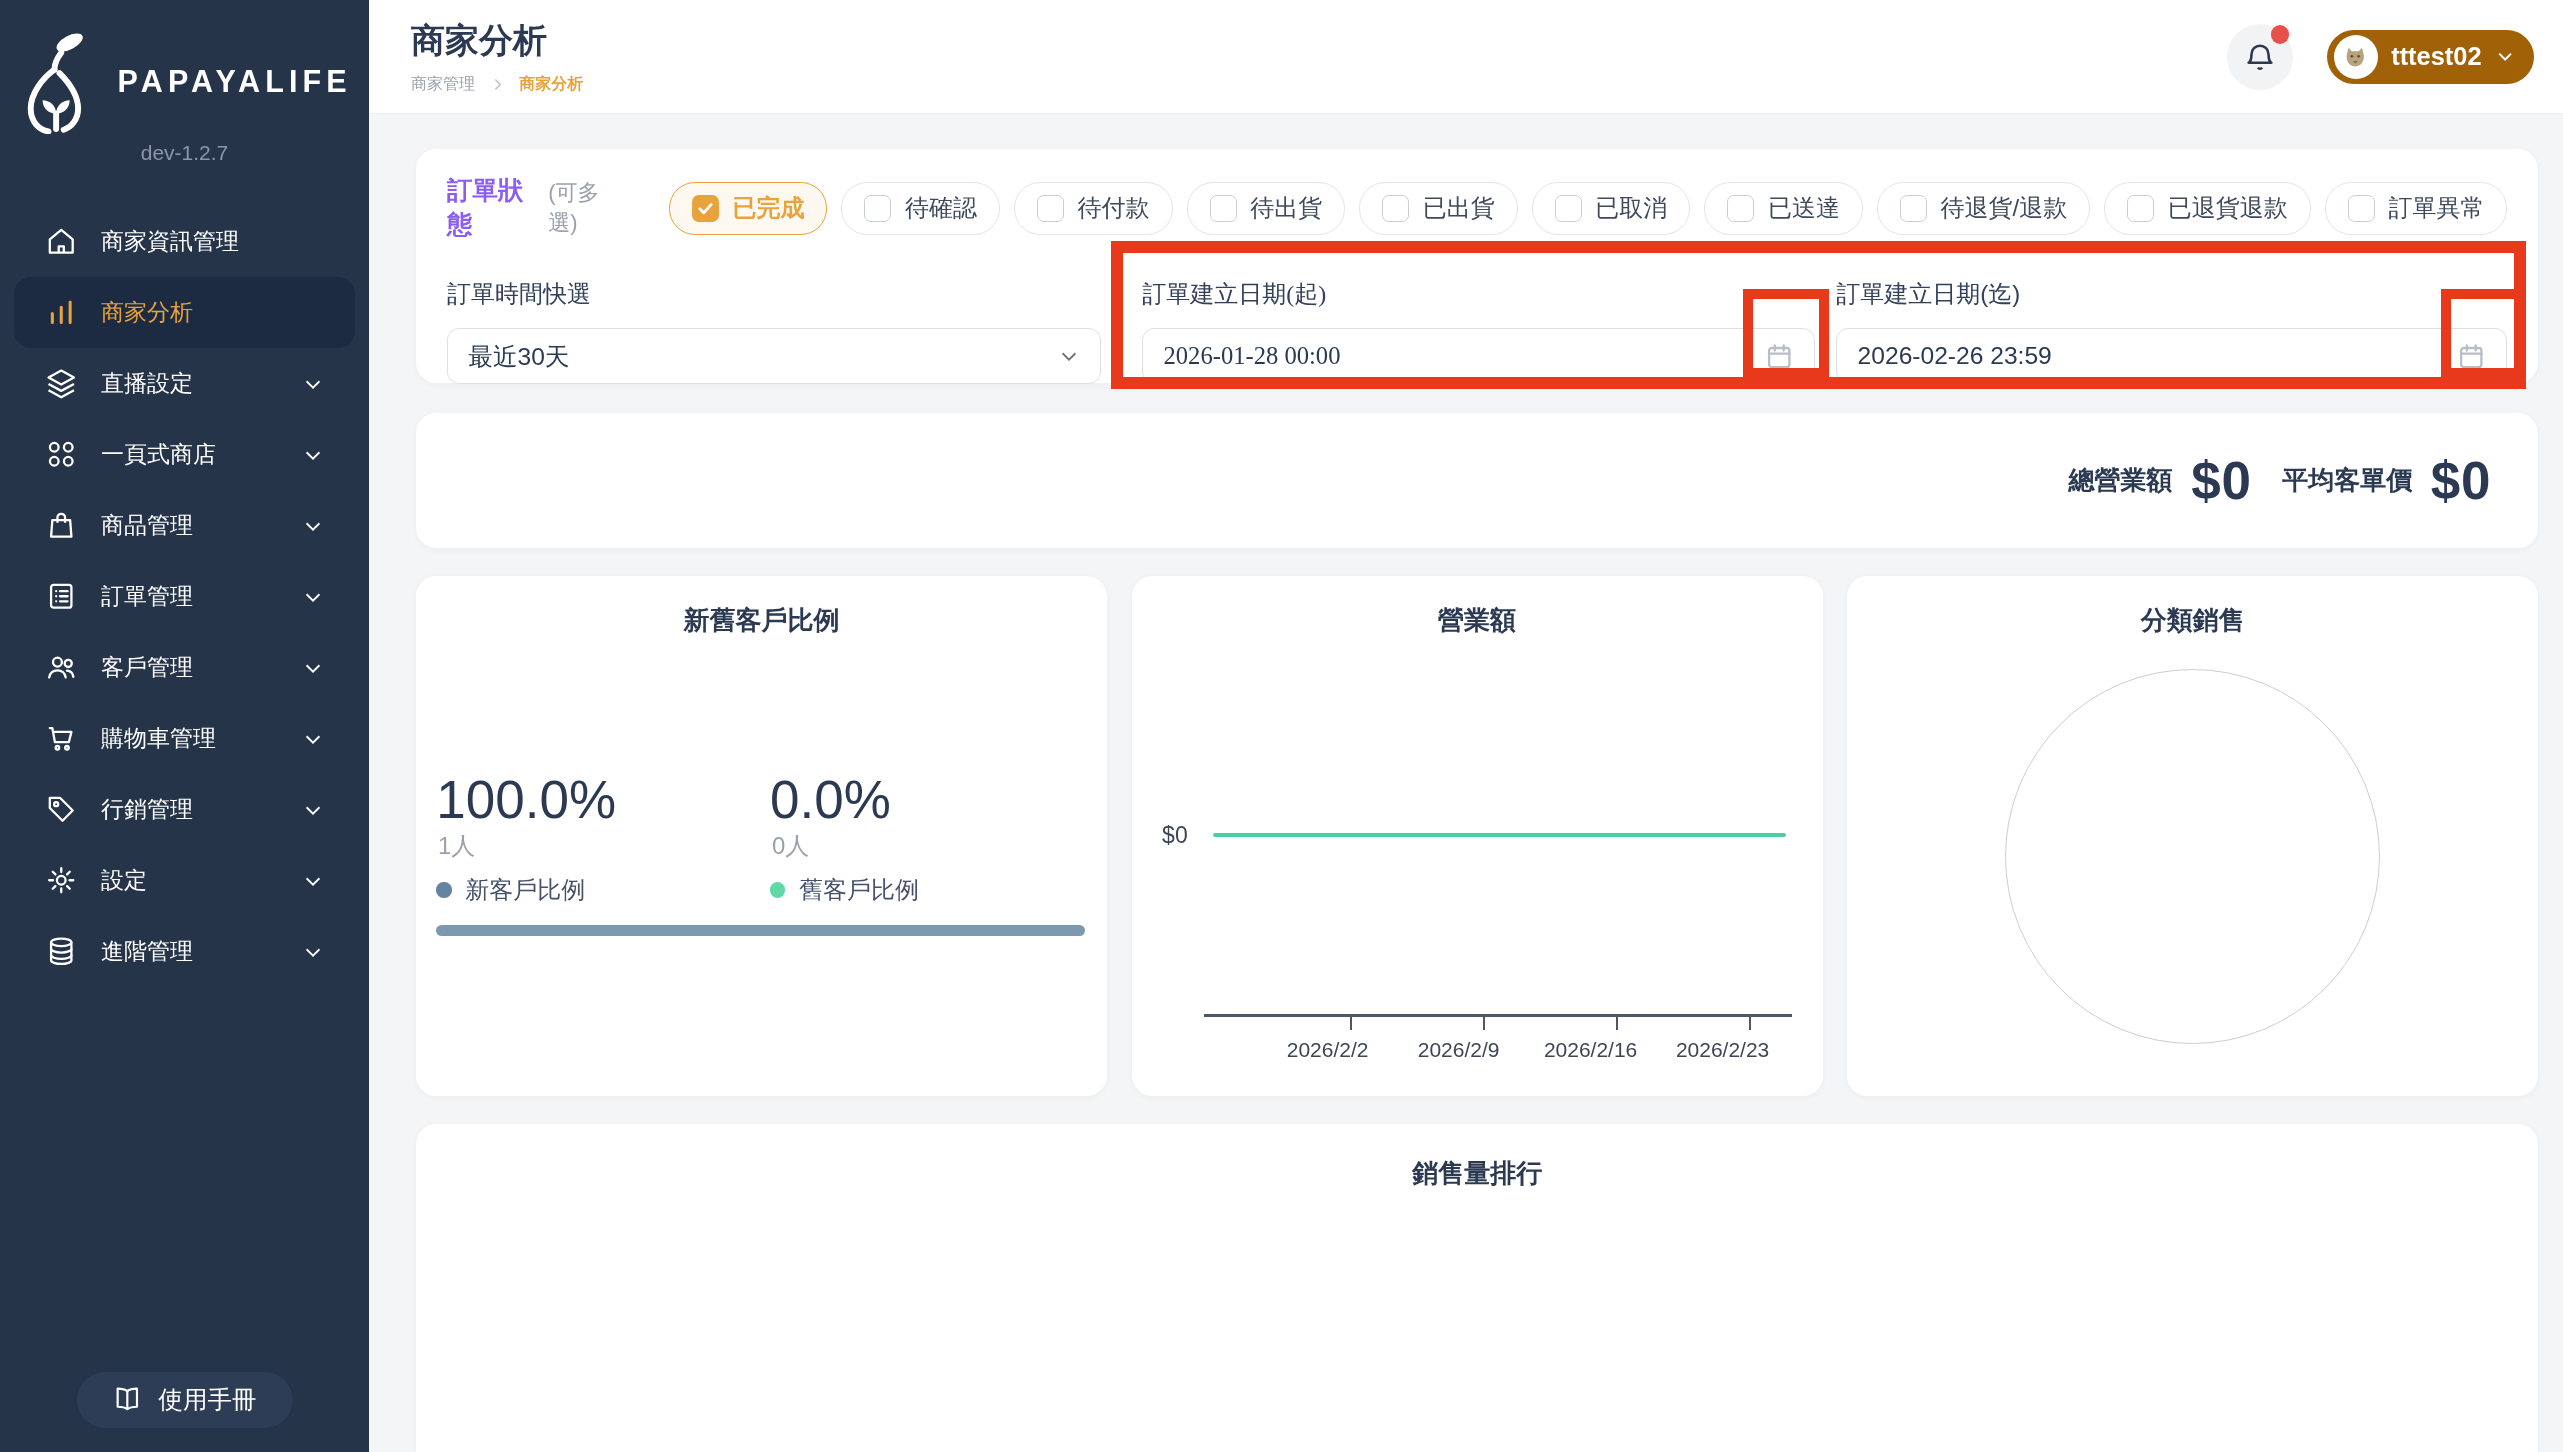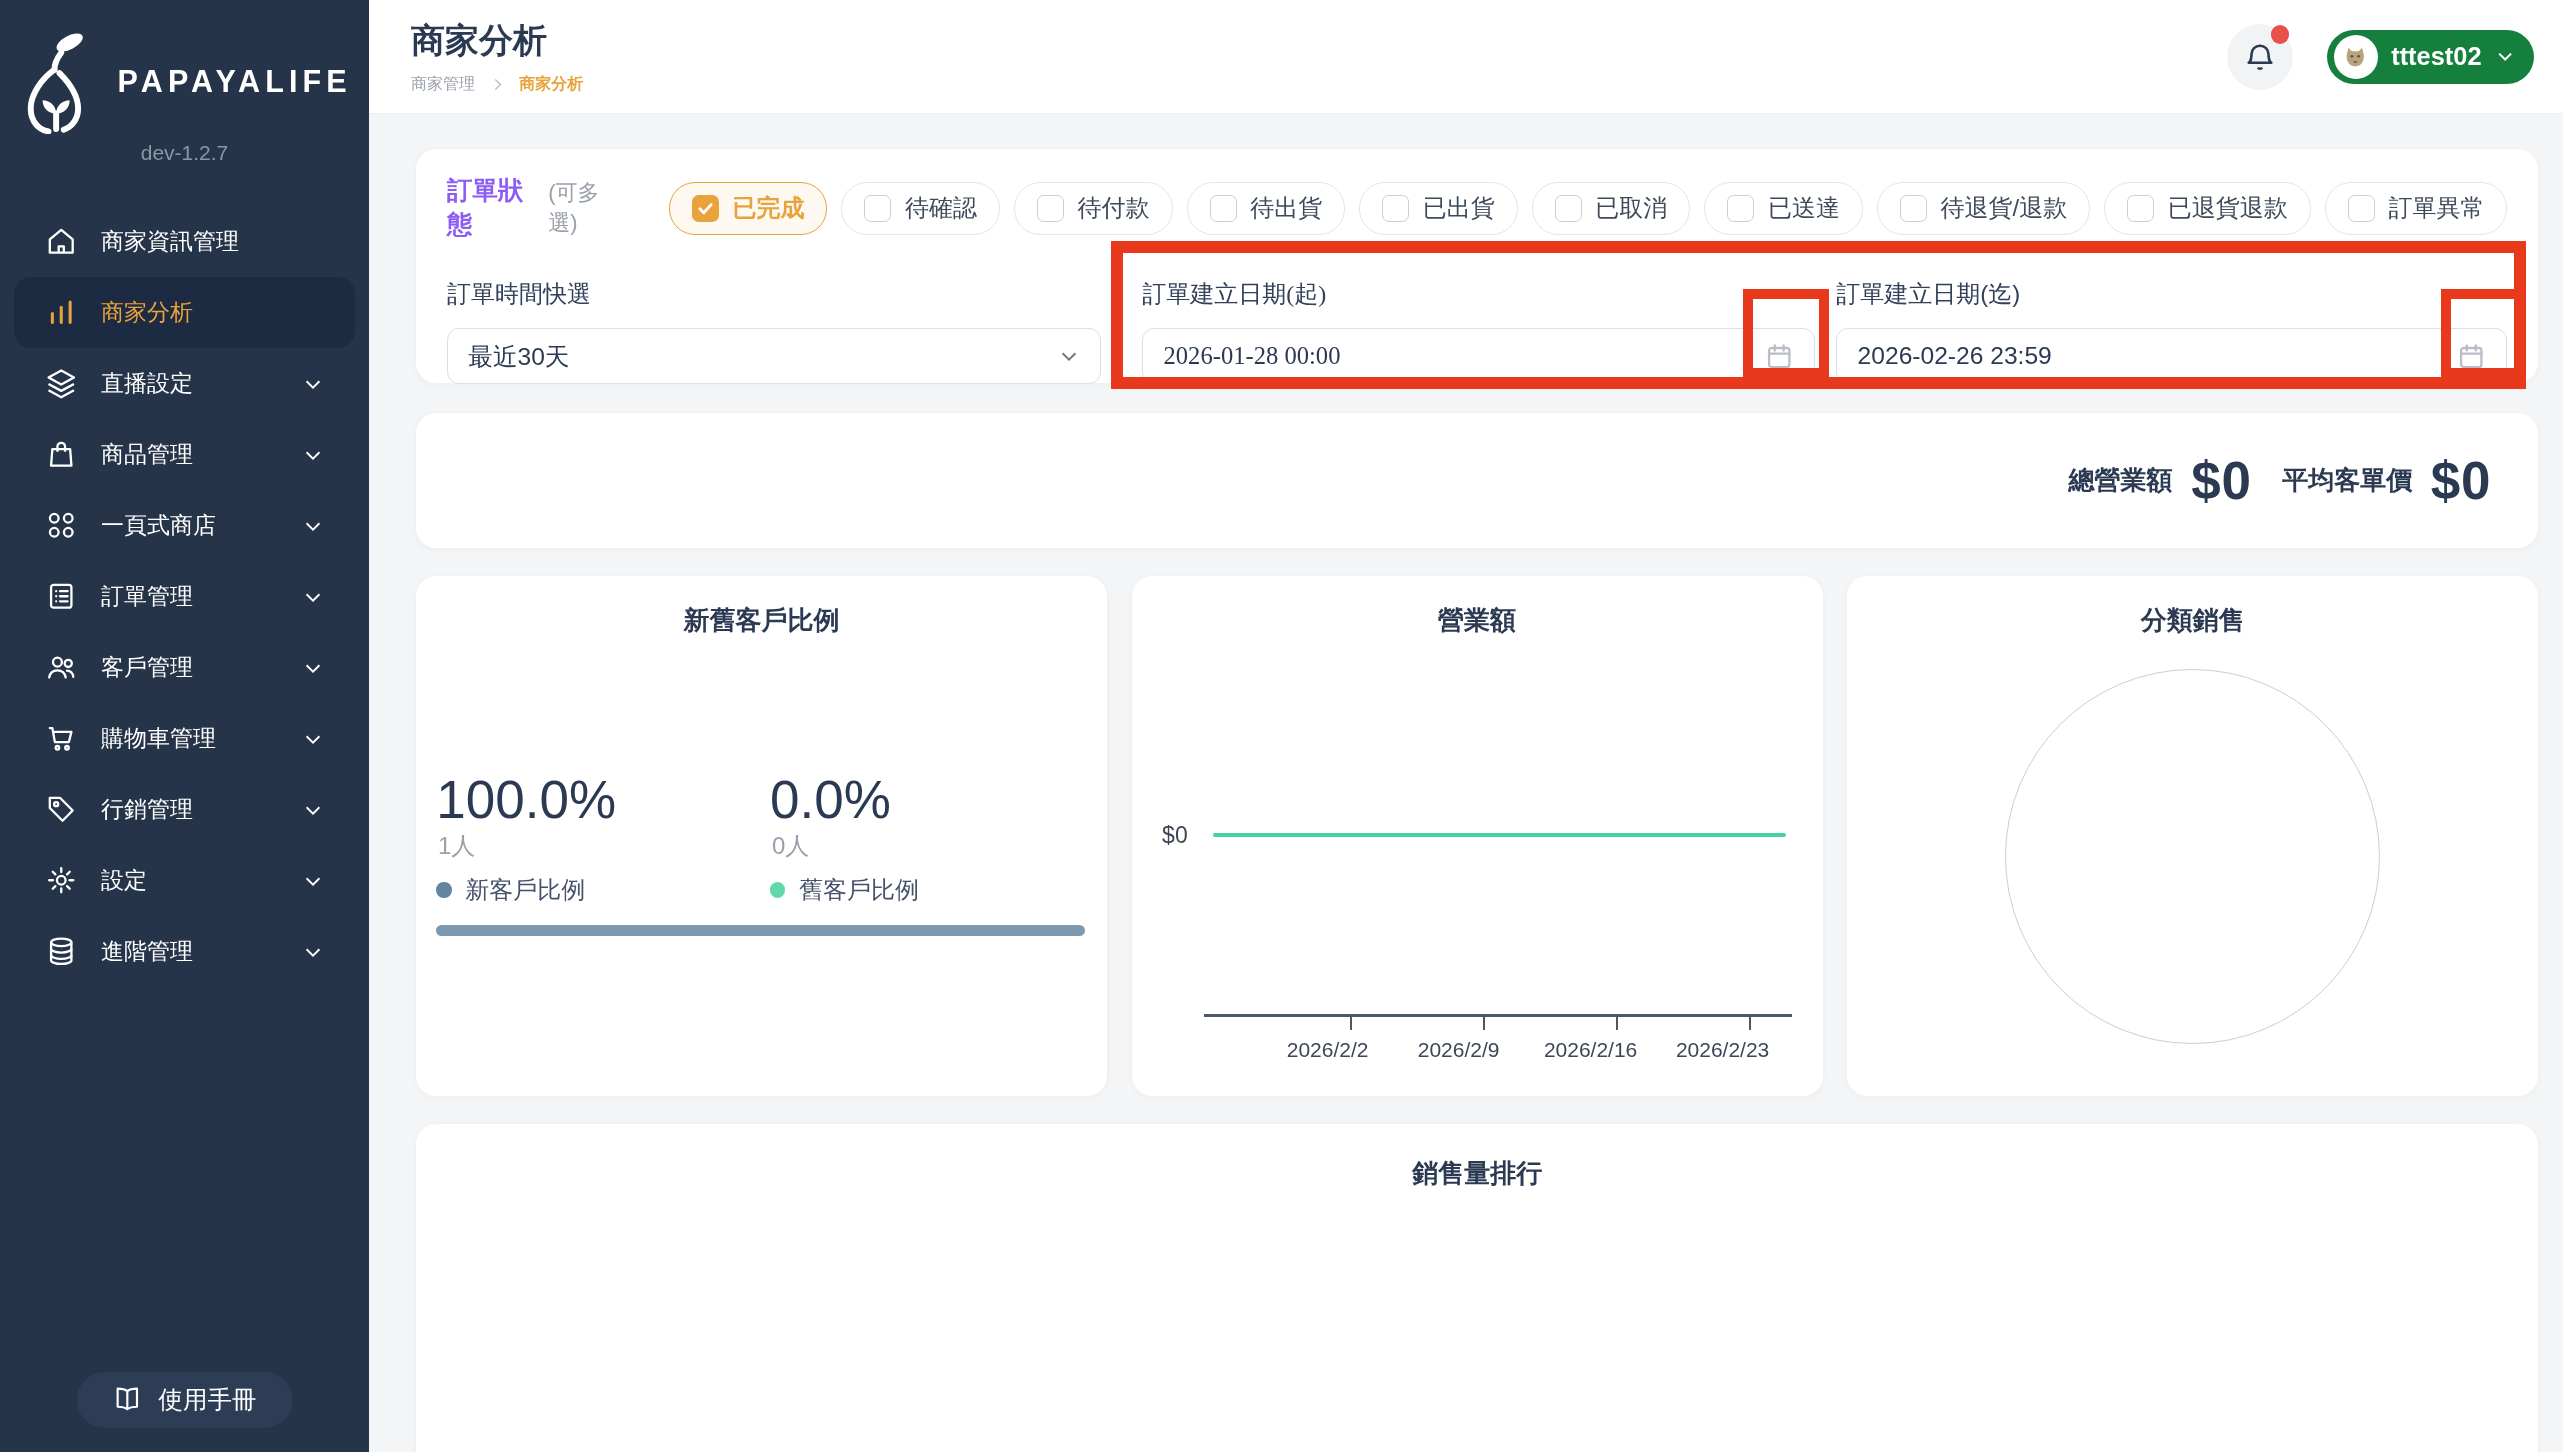--- a/index.html
+++ b/index.html
@@ -34,21 +34,21 @@
   .page-title { font-size:34px; font-weight:bold; color:#2b3a52; }
   .breadcrumb { display:flex; align-items:center; gap:13.6px; margin-top:10.2px; font-size:16px; }
   .crumb-prev { color:#9aa1ab; }
   .crumb-sep { color:#b9bec6; font-size:22px; }
   .crumb-cur { color:#e8a33d; font-weight:bold; }
   .topbar-right { margin-left:auto; display:flex; align-items:center; gap:34px; }
   .bell-wrap { position:relative; width:66px; height:66px; border-radius:50%; background:#f2f3f4;
                display:flex; align-items:center; justify-content:center; cursor:pointer; }
   .bell-wrap svg { width:34px; height:34px; }
   .bell-dot { position:absolute; top:1.7px; right:3.4px; width:18.6px; height:18.6px; border-radius:50%; background:#e8504a; }
-  .user-pill { height:54px; border-radius:27px; background:#15803d; display:flex; align-items:center;
+  .user-pill { height:54px; border-radius:27px; background:#a16207; display:flex; align-items:center;
                gap:13.6px; padding:0 18.6px 0 6.8px; cursor:pointer; }
   .avatar { width:44px; height:44px; border-radius:50%; background:#fff; display:flex; align-items:center; justify-content:center; overflow:hidden; }
   .avatar svg { width:30.5px; height:30.5px; }
   .user-name { color:#fff; font-size:25.4px; font-weight:bold; }
   .user-pill .chev { width:20.3px; height:20.3px; }
 
   .content { position:relative; flex:1; padding:35px 24.6px 0 47px; overflow:hidden; }
   .card { background:#fff; border-radius:20.3px; box-shadow:0 1.7px 6.8px rgba(40,50,70,.04); }
 
   
@@ -154,37 +154,37 @@
             <path d="M12 2 2 7.5 12 13l10-5.5z"></path>
             <path d="M2 12.5 12 18l10-5.5"></path>
             <path d="M2 17.5 12 23l10-5.5"></path>
           </svg>
         <span>直播設定</span>
         <svg class="chev" viewBox="0 0 24 24" fill="none" stroke="#fff" stroke-width="2">
             <path d="M5 9l7 7 7-7"></path>
           </svg>
       </div>
       <div class="menu-item">
-        <svg viewBox="0 0 24 24" fill="none" stroke="#fff" stroke-width="1.8" stroke-linejoin="round">
-            <path d="M5 8h14l1 13H4z"></path>
-            <path d="M9 10V6a3 3 0 0 1 6 0v4"></path>
-          </svg>
-        <span>商品管理</span>
-        <svg class="chev" viewBox="0 0 24 24" fill="none" stroke="#fff" stroke-width="2">
-            <path d="M5 9l7 7 7-7"></path>
-          </svg>
-      </div>
-      <div class="menu-item">
         <svg viewBox="0 0 24 24" fill="none" stroke="#fff" stroke-width="1.8">
             <circle cx="6.5" cy="6.5" r="3.4"></circle>
             <circle cx="17.5" cy="6.5" r="3.4"></circle>
             <circle cx="6.5" cy="17.5" r="3.4"></circle>
             <circle cx="17.5" cy="17.5" r="3.4"></circle>
           </svg>
         <span>一頁式商店</span>
+        <svg class="chev" viewBox="0 0 24 24" fill="none" stroke="#fff" stroke-width="2">
+            <path d="M5 9l7 7 7-7"></path>
+          </svg>
+      </div>
+      <div class="menu-item">
+        <svg viewBox="0 0 24 24" fill="none" stroke="#fff" stroke-width="1.8" stroke-linejoin="round">
+            <path d="M5 8h14l1 13H4z"></path>
+            <path d="M9 10V6a3 3 0 0 1 6 0v4"></path>
+          </svg>
+        <span>商品管理</span>
         <svg class="chev" viewBox="0 0 24 24" fill="none" stroke="#fff" stroke-width="2">
             <path d="M5 9l7 7 7-7"></path>
           </svg>
       </div>
       <div class="menu-item">
         <svg viewBox="0 0 24 24" fill="none" stroke="#fff" stroke-width="1.8">
             <rect x="4" y="3" width="16" height="18" rx="2"></rect>
             <path d="M8 8h.01M11 8h6M8 12h.01M11 12h6M8 16h.01M11 16h6" stroke-linecap="round"></path>
           </svg>
         <span>訂單管理</span>

